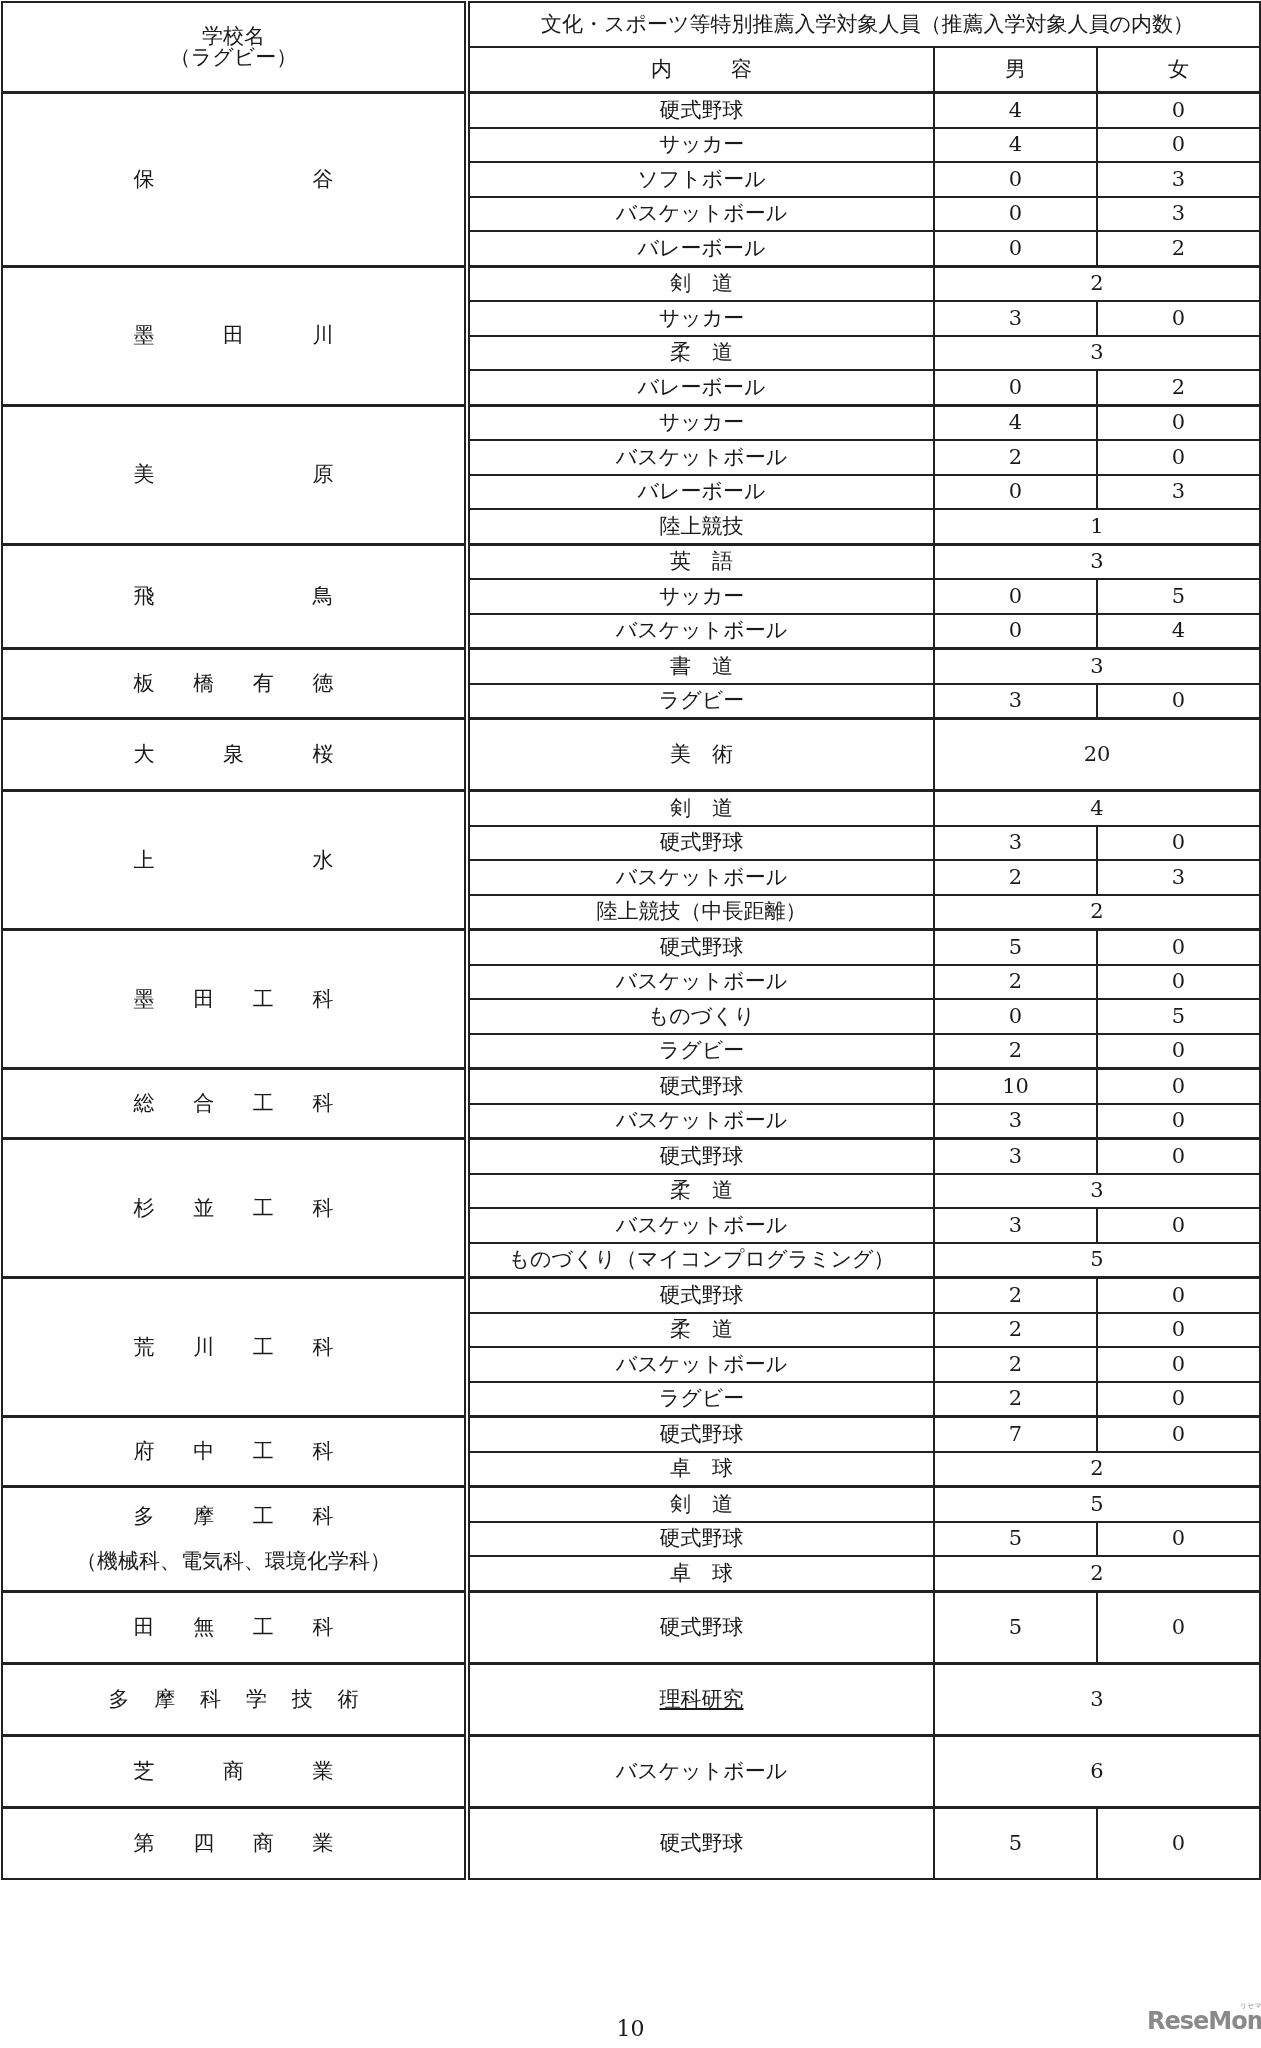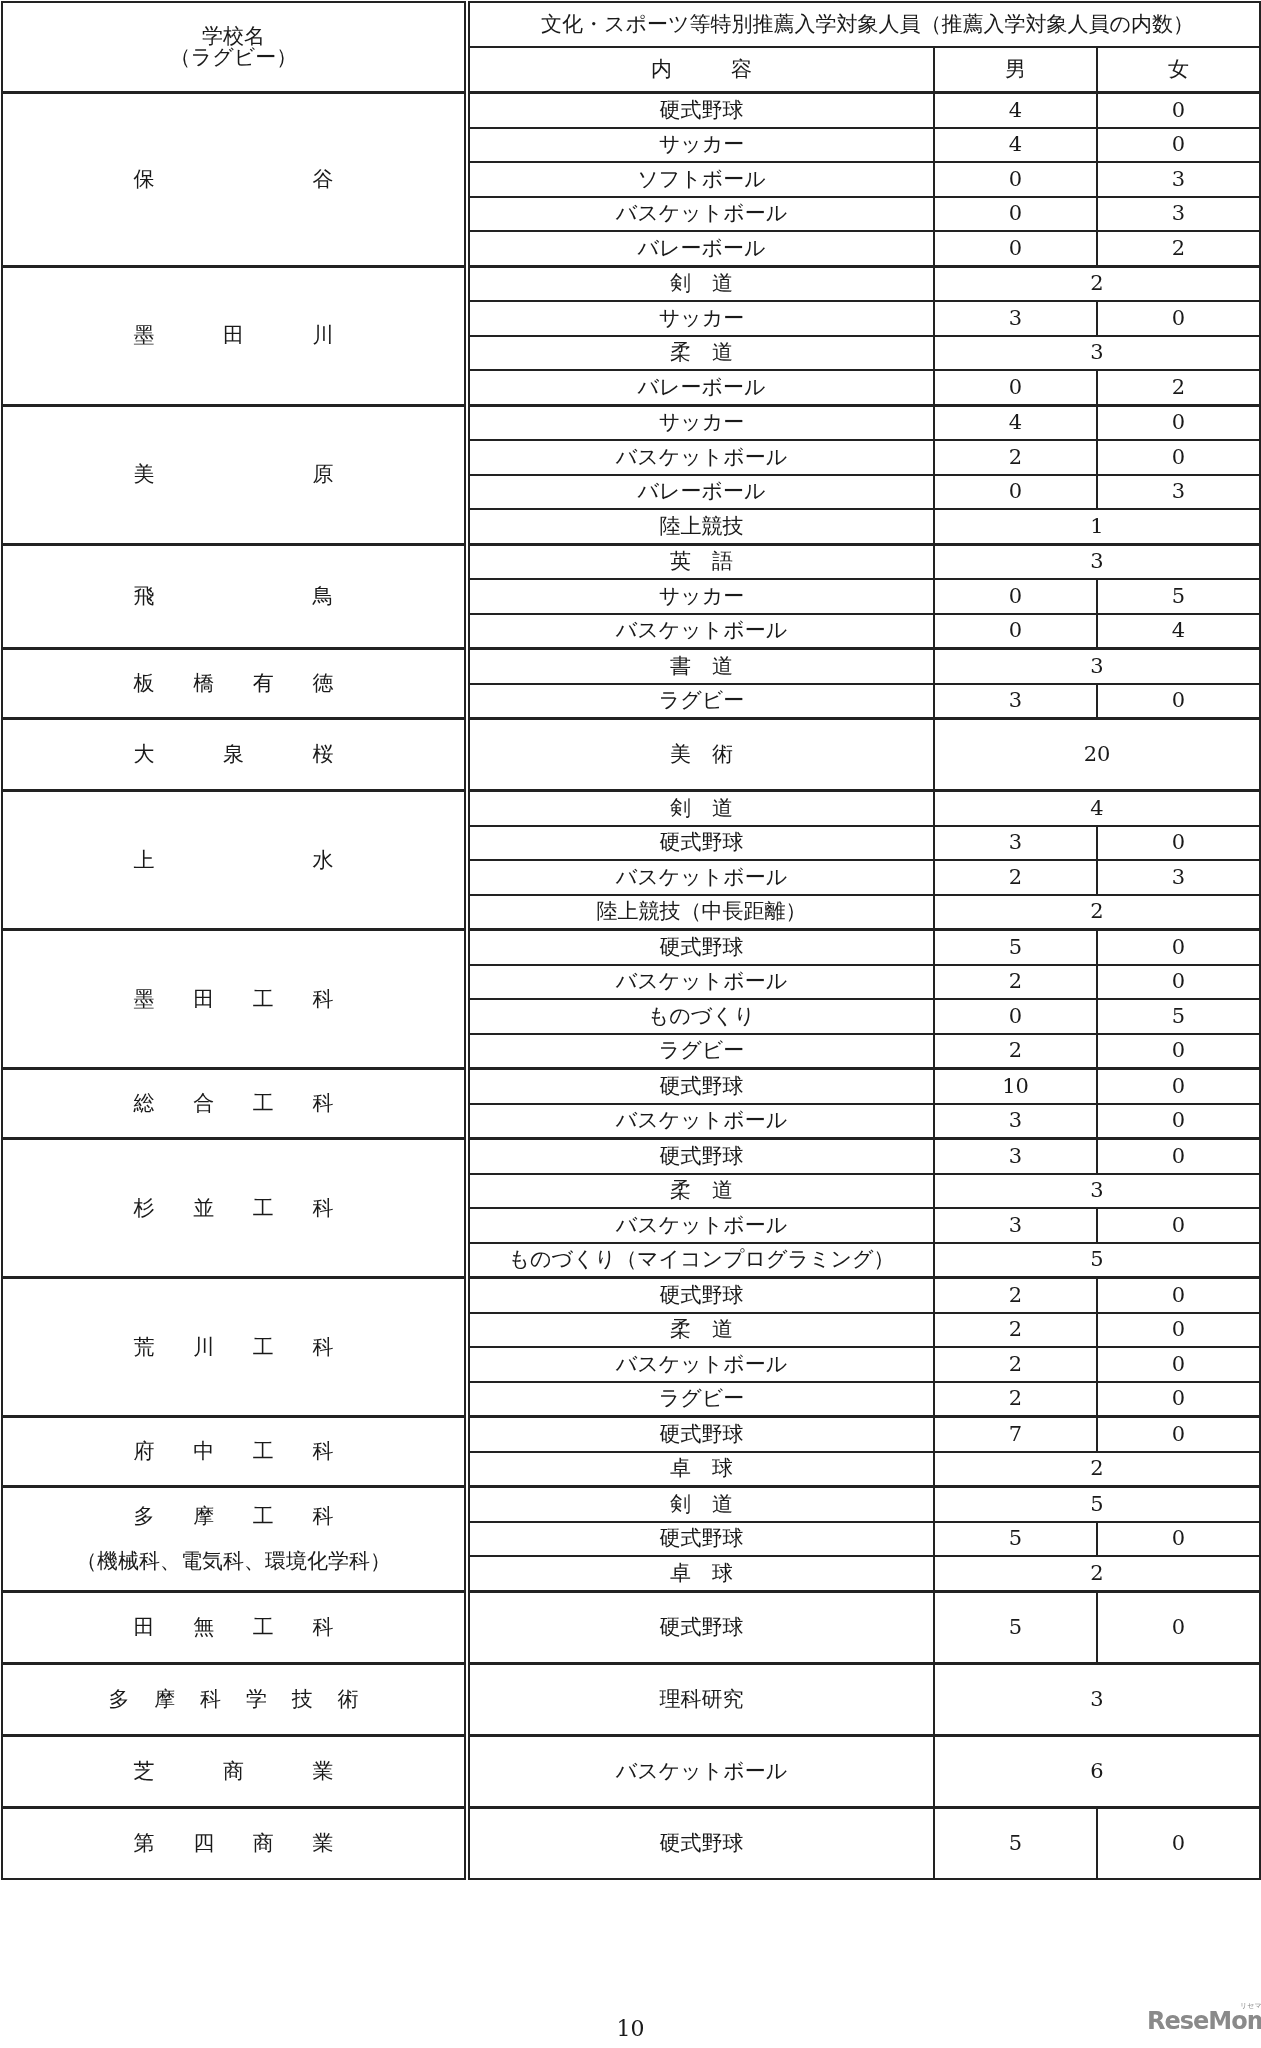--- a/index.html
+++ b/index.html
@@ -355,21 +355,21 @@
         <td class="school group-top" rowspan="1">
           <div class="school-name" style="width: 250px;">
             <span>多</span>
             <span>摩</span>
             <span>科</span>
             <span>学</span>
             <span>技</span>
             <span>術</span>
           </div>
         </td>
-        <td class="group-top" style="height: 69px;">理科研究</td>
+        <td class="group-top" style="height: 69px; text-decoration: underline;">理科研究</td>
         <td colspan="2" class="group-top">3</td>
       </tr>
       <tr>
         <td class="school group-top" rowspan="1">
           <div class="school-name">
             <span>芝</span>
             <span>商</span>
             <span>業</span>
           </div>
         </td>

